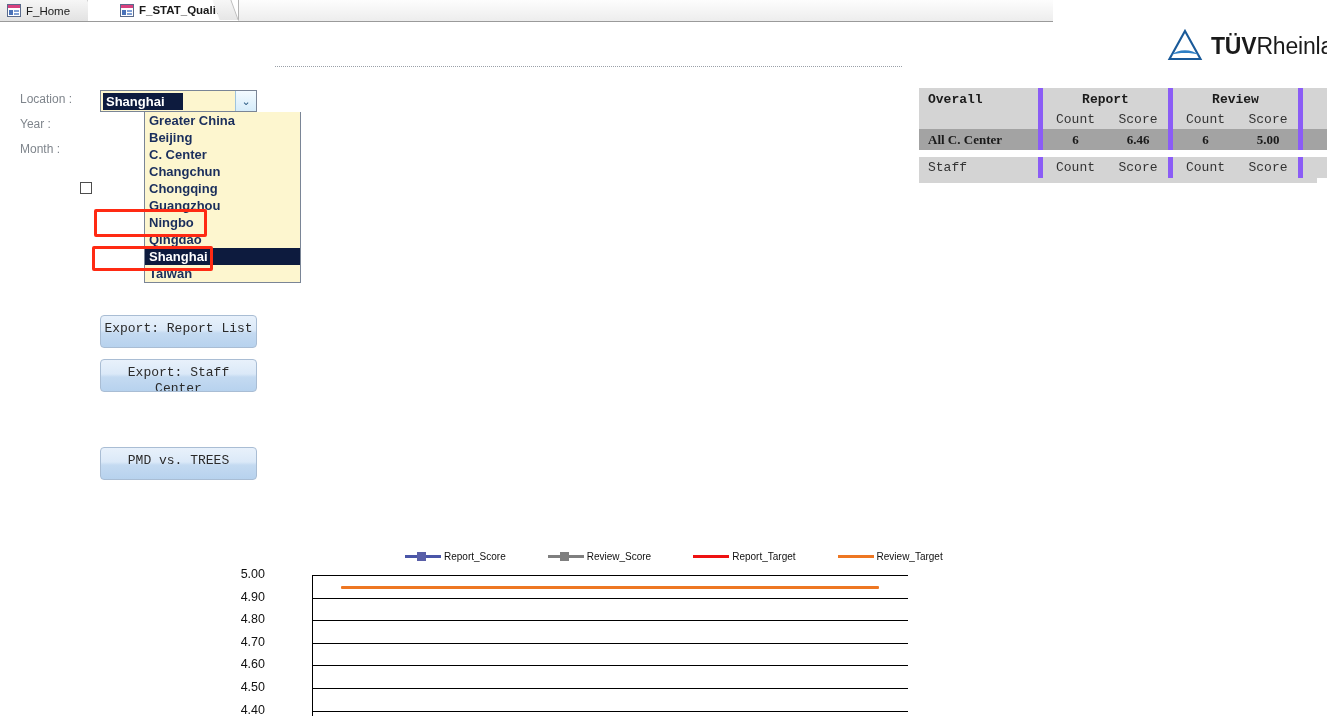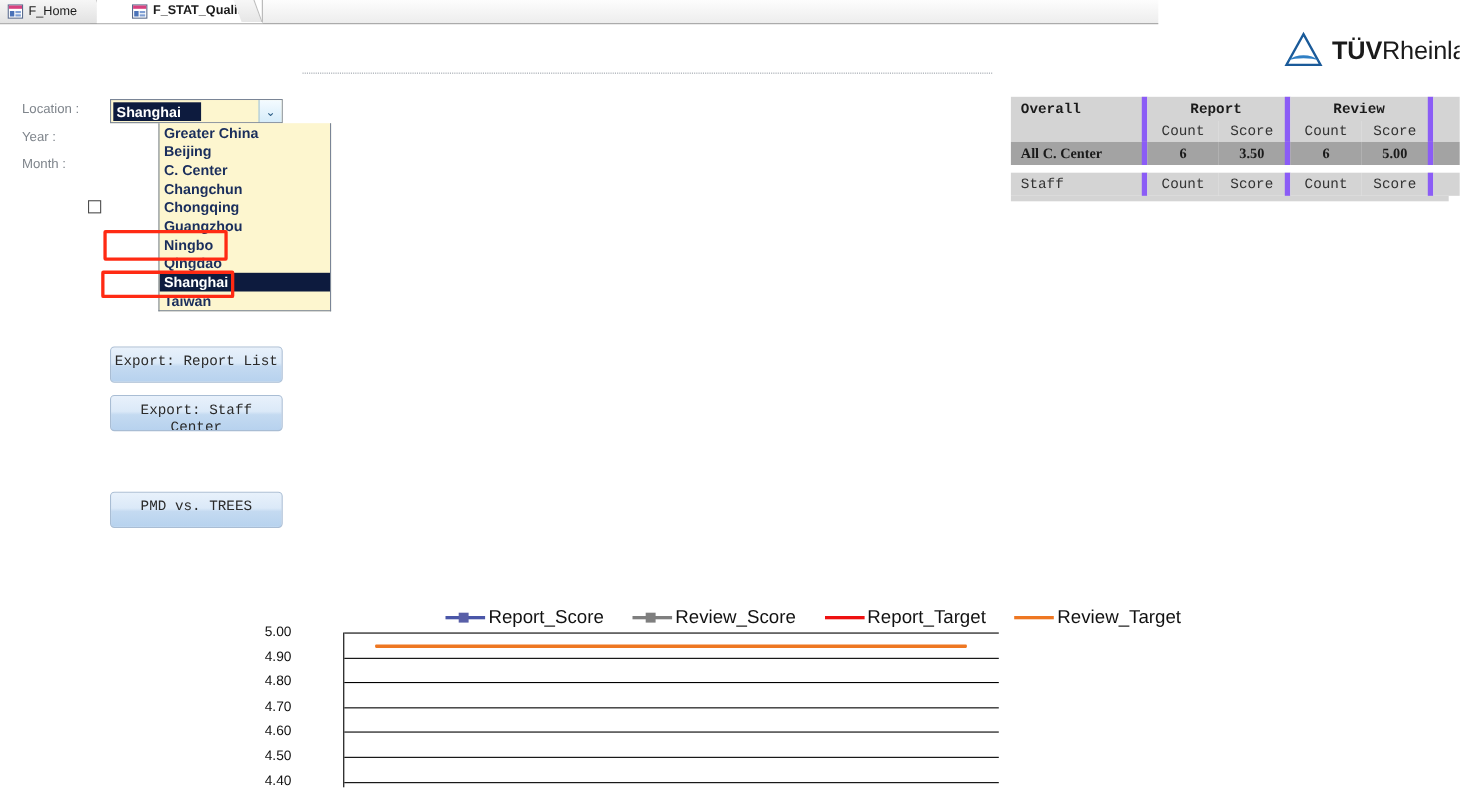--- a/index.html
+++ b/index.html
@@ -259,22 +259,22 @@
   
   .chart {
     position: absolute;
     left: 270px; top: 548px;
     width: 650px; height: 168px;
   }
   .legend {
     position: absolute;
     left: 135px; top: 3px;
     display: flex;
-    gap: 26px;
-    font-size: 17px;
+    gap: 42px;
+    font-size: 10px;
     color: #111;
     align-items: flex-start;
   }
   .leg-item { display: flex; align-items: center; gap: 3px; white-space: nowrap; }
   .leg-line { width: 36px; height: 3px; position: relative; display: block; }
   .leg-mark {
     position: absolute; left: 12px; top: -3px;
     width: 9px; height: 9px;
   }
   .plot {
@@ -388,21 +388,21 @@
       <div class="tc c-num sub-band">Count</div>
       <div class="tc c-num sub-band sep-v">Score</div>
       <div class="tc c-num sub-band">Count</div>
       <div class="tc c-num sub-band sep-v">Score</div>
       <div class="tc c-tail sub-band"></div>
     </div>
 
     <div class="tbl-row">
       <div class="tc c-name data-band sep-v">All C. Center</div>
       <div class="tc c-num data-band">6</div>
-      <div class="tc c-num data-band sep-v">3.50</div>
+      <div class="tc c-num data-band sep-v">6.46</div>
       <div class="tc c-num data-band">6</div>
       <div class="tc c-num data-band sep-v">5.00</div>
       <div class="tc c-tail data-band"></div>
     </div>
 
     <div class="gap-row"></div>
 
     <div class="tbl-row">
       <div class="tc c-name staff-band sep-v">Staff</div>
       <div class="tc c-num staff-band">Count</div>

